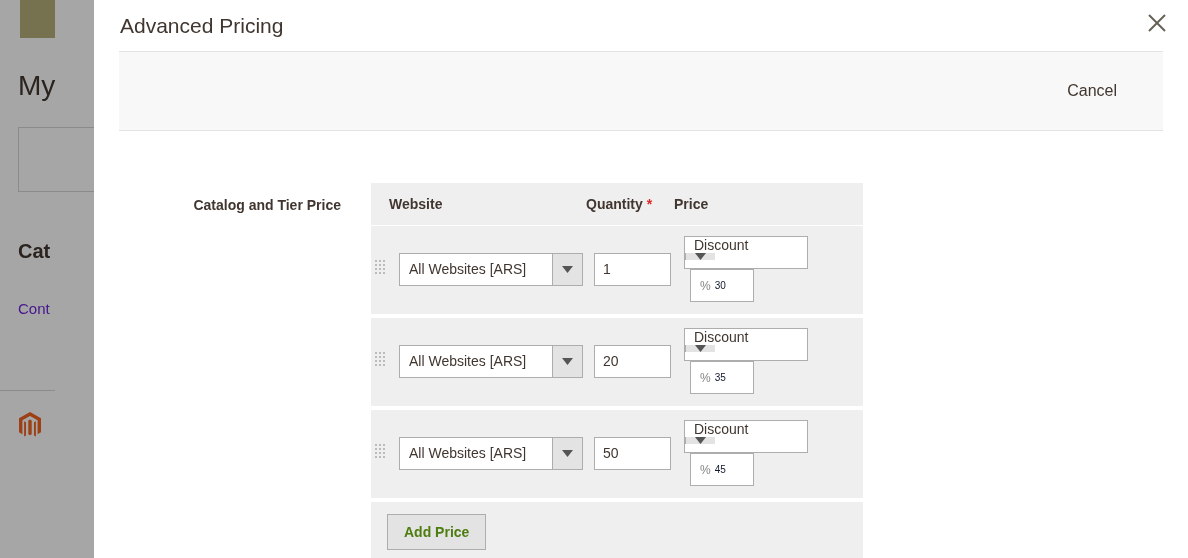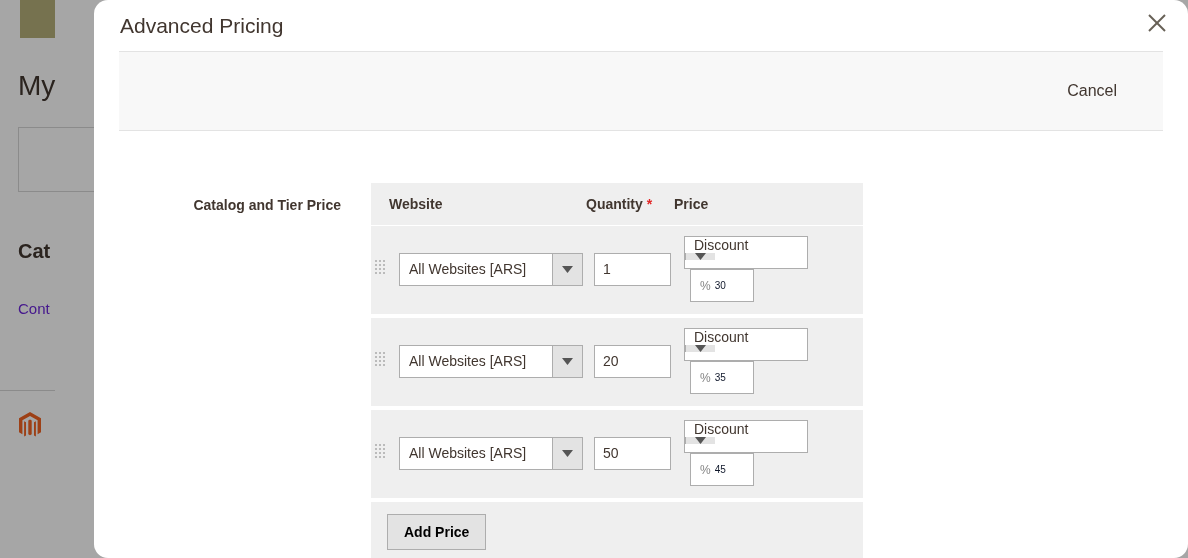--- a/index.html
+++ b/index.html
@@ -75,21 +75,20 @@
     position: absolute; left: 0; top: 0; width: 1188px; height: 558px;
     background: rgba(0,0,0,0.35);
   }
 
   
   #modal {
     position: absolute; left: 94px; top: 0;
     width: 1094px; height: 558px;
     background: #ffffff;
     overflow: hidden;
-    border-radius: 14px;
   }
   .modal-header {
     position: relative;
     height: 51px;
     padding: 0 26px;
     display: flex; align-items: center;
   }
   .modal-title {
     font-size: 21px; color: #41362f; font-weight: 400;
     letter-spacing: 0px;
@@ -250,21 +249,21 @@
   .cell-gap-3 { padding-left: 10px !important; }
 
   .addrow-cell {
     background: #efefef;
     padding: 12px 0 14px 16px !important;
     border-bottom: 4px solid #ffffff;
   }
   .btn-add-price {
     background: #e3e3e3;
     border: 1px solid #adadad;
-    color: #000000;
+    color: #4d7c0f;
     font-size: 14px;
     font-weight: 600;
     font-family: "Liberation Sans", sans-serif;
     padding: 9px 16px;
     cursor: pointer;
   }
 </style>
 </head>
 <body>
 

